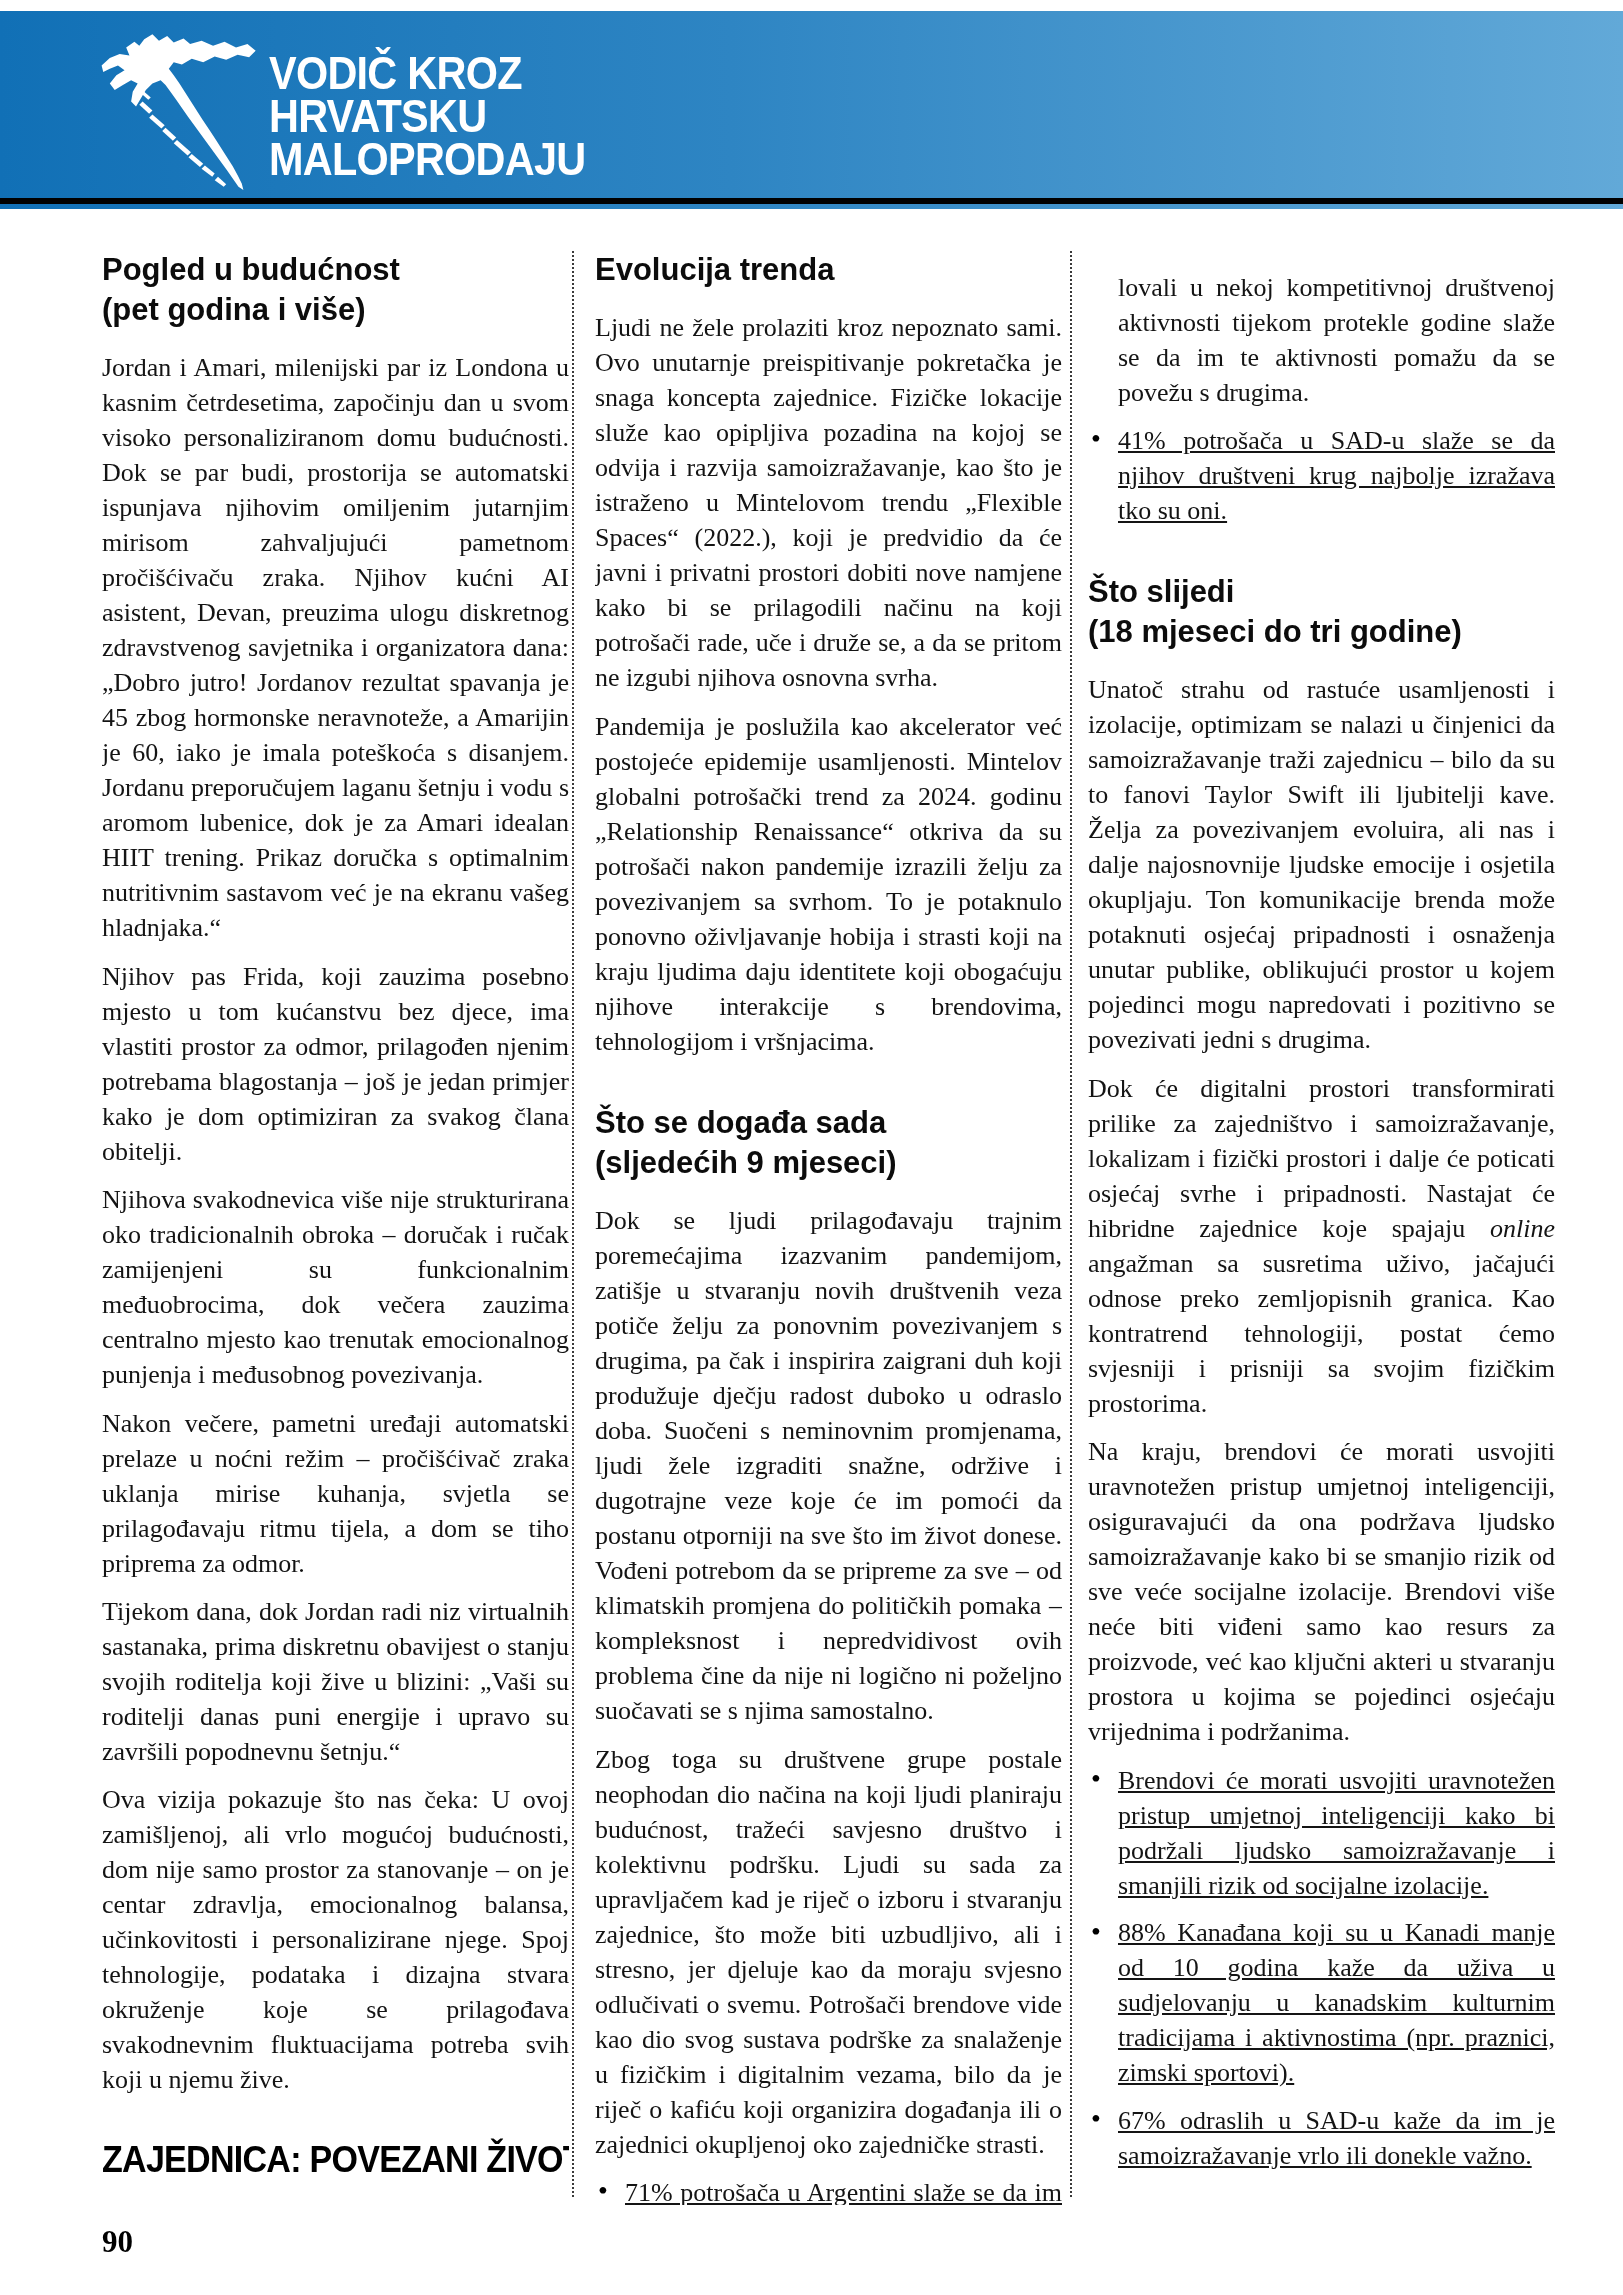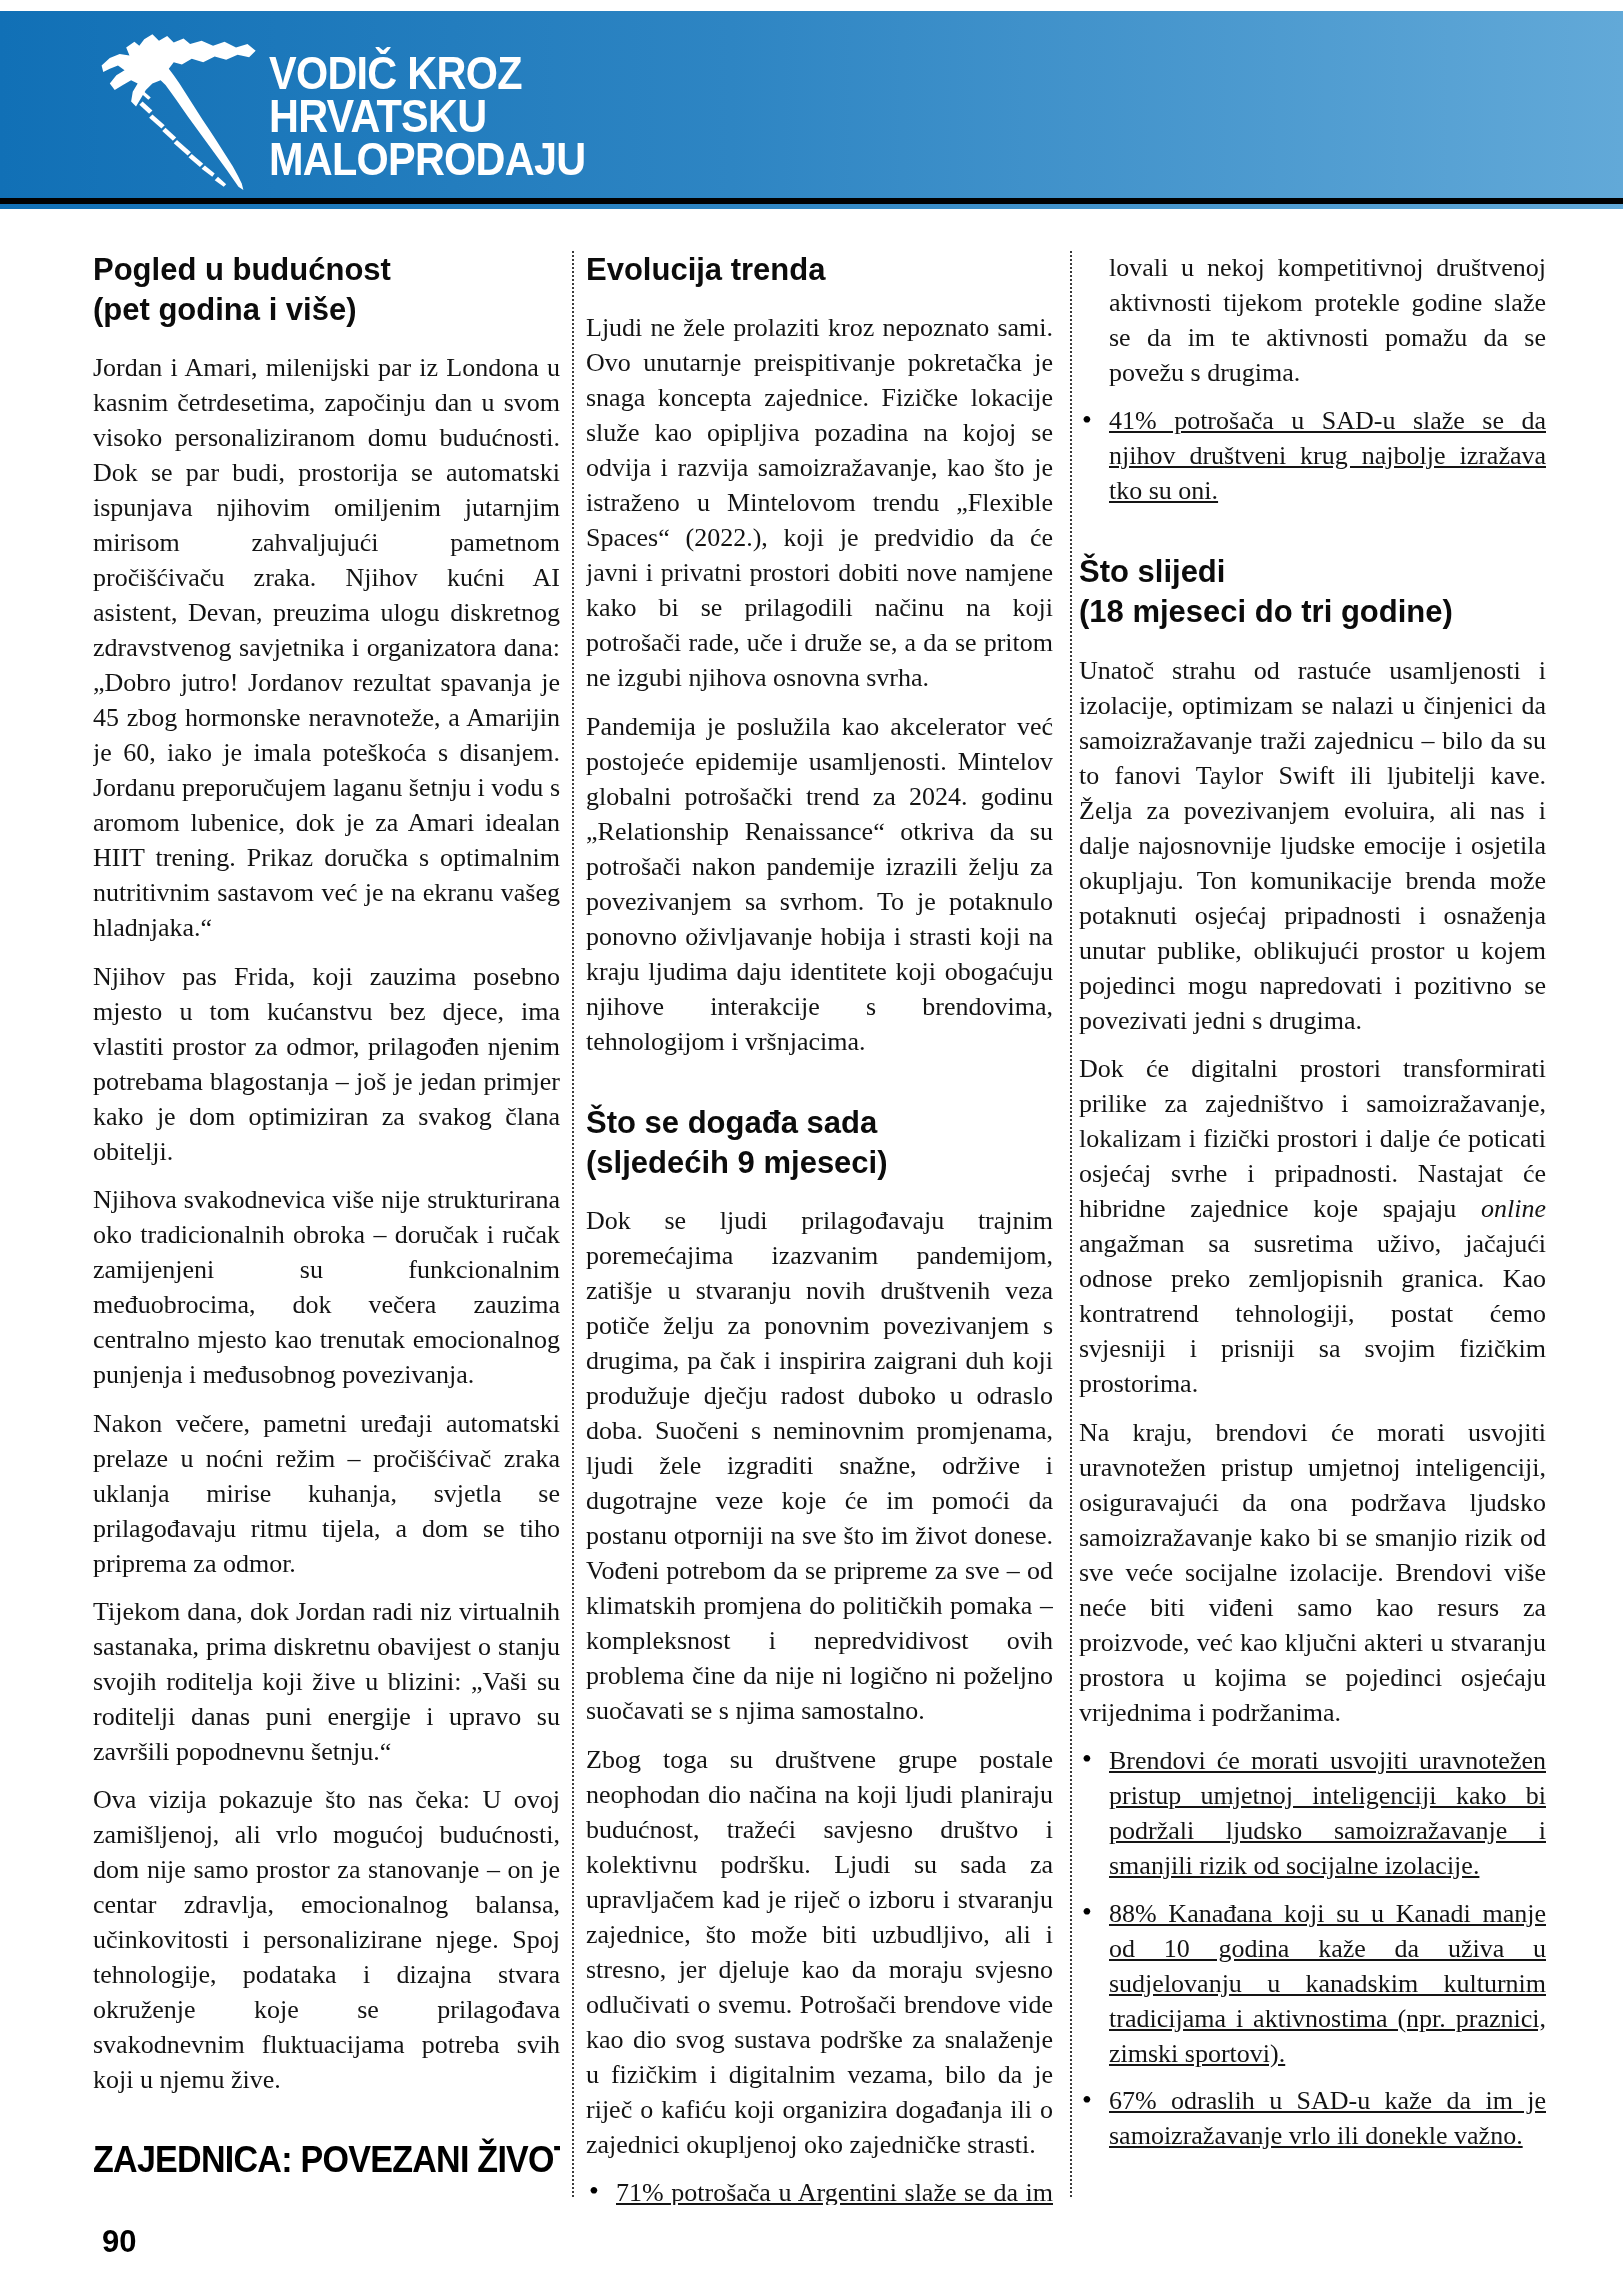--- a/index.html
+++ b/index.html
@@ -23,22 +23,22 @@
   .logo-text{
     position:absolute;left:269px;top:41px;
     font-family:"Liberation Sans", sans-serif;
     font-weight:700;font-size:46px;line-height:43px;
     color:#ffffff;letter-spacing:-0.8px;
     transform:scaleX(0.9);transform-origin:left top;
     white-space:nowrap;
   }
   
   .content{
-    position:absolute;top:250px;left:93px;width:1453px;
-    display:flex;gap:26px;
+    position:absolute;top:250px;left:102px;width:1453px;
+    display:flex;gap:26px;align-items:center;
   }
   .col{width:467px;overflow:hidden;max-height:1955px;}
   .divider{
     position:absolute;top:251px;height:1946px;width:0;
     border-left:2.4px dotted #3a3a3a;
   }
   .divider-1{left:572px;}
   .divider-2{left:1070px;}
 
   .section-heading{
@@ -69,21 +69,21 @@
     padding-left:30px;margin:0 0 12.6px 0;
   }
   ul.bullets li::before{
     content:"\2022";
     position:absolute;left:3.1px;top:-1.6px;
     font-size:28px;color:#000;
   }
   .cont-indent{padding-left:30px;}
   .page-number{
     position:absolute;left:102px;top:2224px;
-    font-family:Liberation Sans, sans-serif;
+    font-family:Liberation Serif, serif;
     font-weight:700;font-size:31px;color:#000;
   }
   em{font-style:italic;}
 </style>
 </head>
 <body>
 
 <div class="page">
 
   <div class="header">

